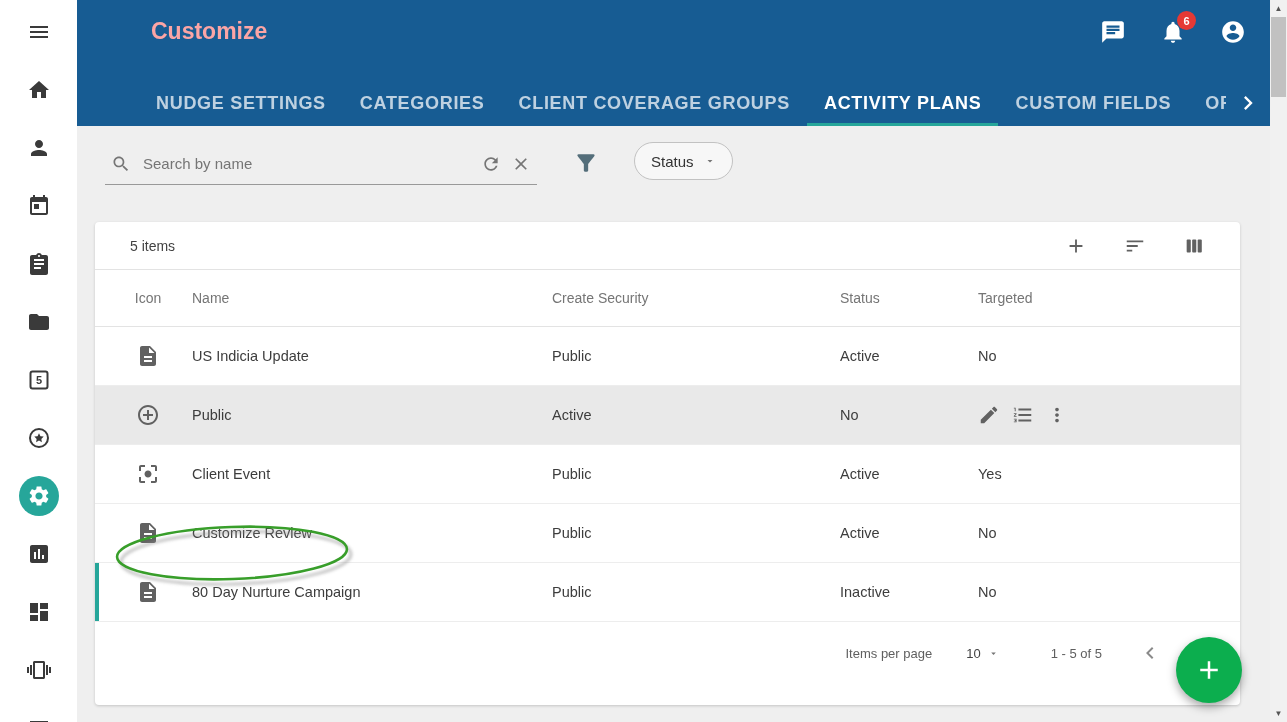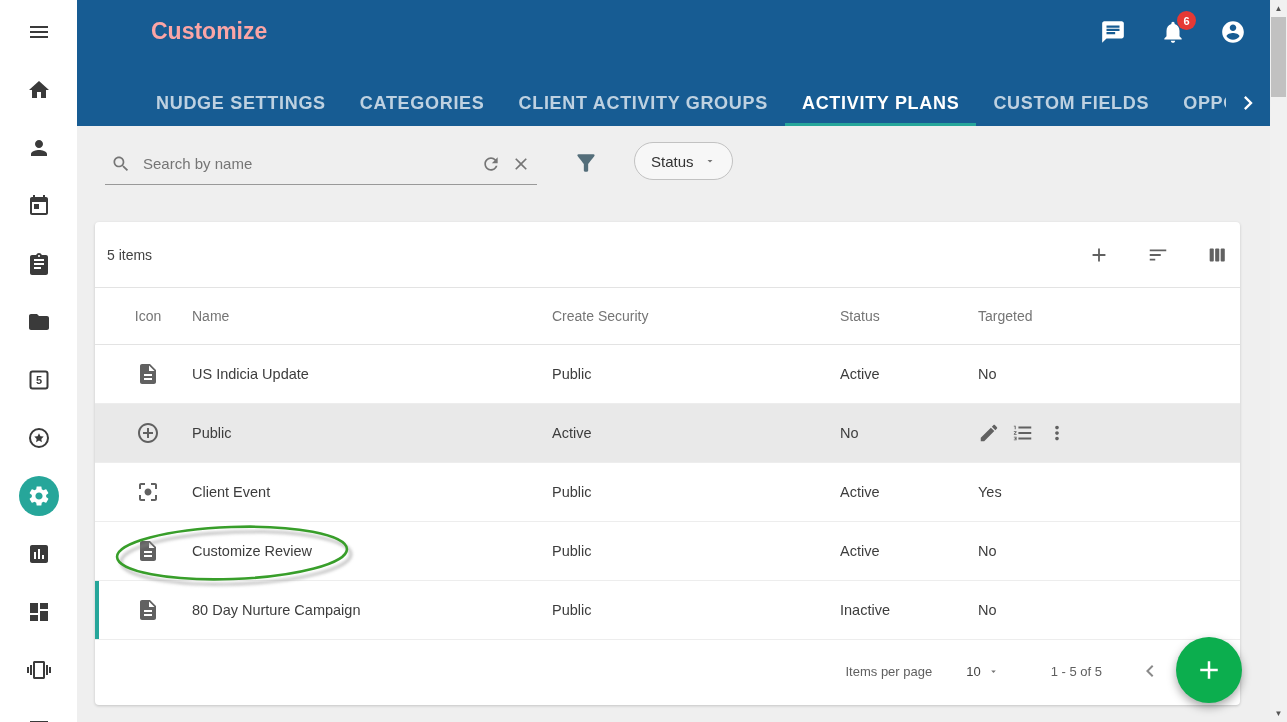--- a/index.html
+++ b/index.html
@@ -69,22 +69,22 @@
     display:flex; align-items:center; gap:10px; font-size:15px; color:#333; cursor:pointer;
   }
   .status-chip svg { width:12px; height:12px; fill:#757575; }
 
   
   .card {
     position:absolute; left:18px; top:96px; width:1145px; height:483px; background:#fff;
     border-radius:4px; box-shadow:0 1px 3px rgba(0,0,0,0.18);
   }
   .card-top {
-    height:66px; display:flex; align-items:center; justify-content:space-between;
-    padding:0 12px; border-bottom:1px solid #e3e3e3;text-align:right;
+    height:48px; display:flex; align-items:center; justify-content:space-between;
+    padding:0 35px; border-bottom:1px solid #e3e3e3;text-align:right;
   }
   .items-count { font-size:14px; color:#424242; }
   .card-top-icons { display:flex; gap:37px; align-items:center; }
   .card-top-icons svg { width:22px; height:22px; fill:#616161; cursor:pointer; }
 
   .grid {
     display:grid; grid-template-columns:56px 344px 272px 122px 90px 1fr;
     column-gap:16px; padding:0 25px; align-items:center;
   }
   .thead { height:57px; color:#757575; font-size:14px; border-bottom:1px solid #e3e3e3; }
@@ -214,21 +214,21 @@
     <div class="hicon">
       <svg viewBox="0 0 24 24">
           <path d="M12 2C6.48 2 2 6.48 2 12s4.48 10 10 10 10-4.48 10-10S17.52 2 12 2zm0 3c1.66 0 3 1.34 3 3s-1.34 3-3 3-3-1.34-3-3 1.34-3 3-3zm0 14.2c-2.5 0-4.71-1.28-6-3.22.03-1.99 4-3.08 6-3.08 1.99 0 5.97 1.09 6 3.08-1.29 1.94-3.5 3.22-6 3.22z"></path>
         </svg>
     </div>
   </div>
 
   <div class="tabs">
     <div class="tab">NUDGE SETTINGS</div>
     <div class="tab">CATEGORIES</div>
-    <div class="tab">CLIENT ACTIVITY GROUPS</div>
+    <div class="tab">CLIENT COVERAGE GROUPS</div>
     <div class="tab active">ACTIVITY PLANS</div>
     <div class="tab">CUSTOM FIELDS</div>
     <div class="tab">OPPORTUN</div>
   </div>
   <div class="tabs-chevron">
     <svg viewBox="0 0 24 24">
         <path d="M10 6L8.59 7.41 13.17 12l-4.58 4.59L10 18l6-6z"></path>
       </svg>
   </div>
 </div>

